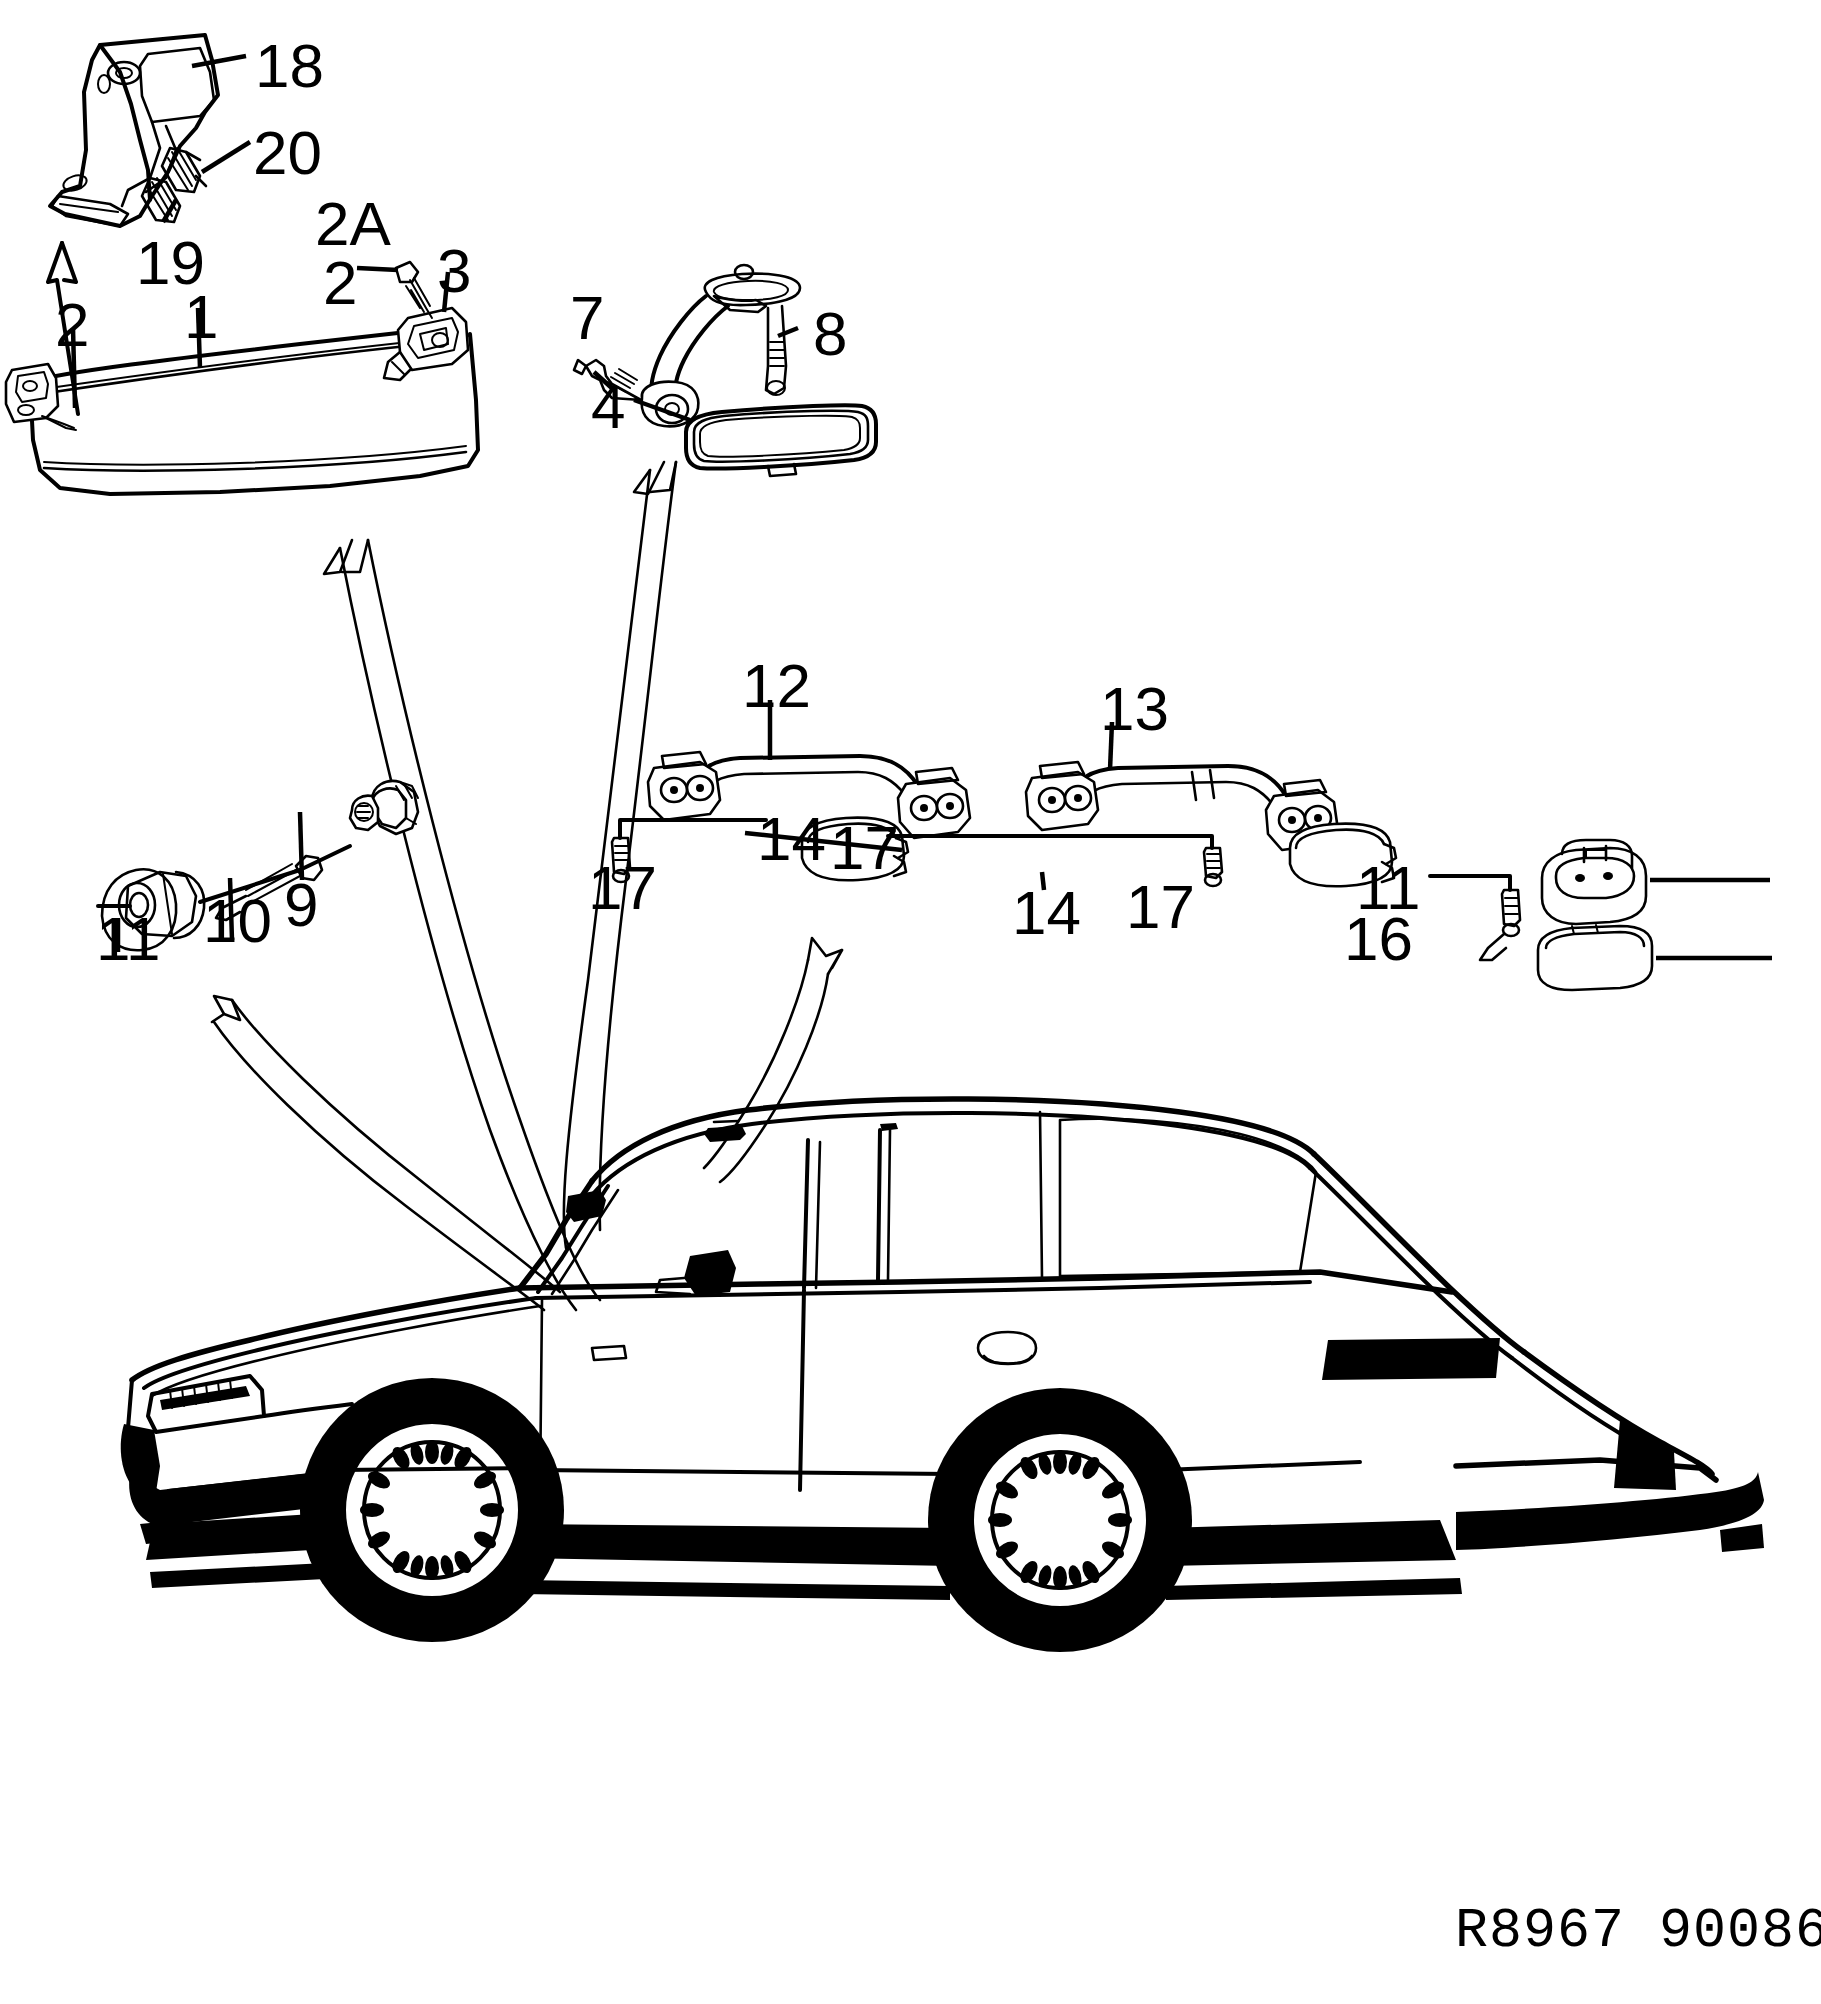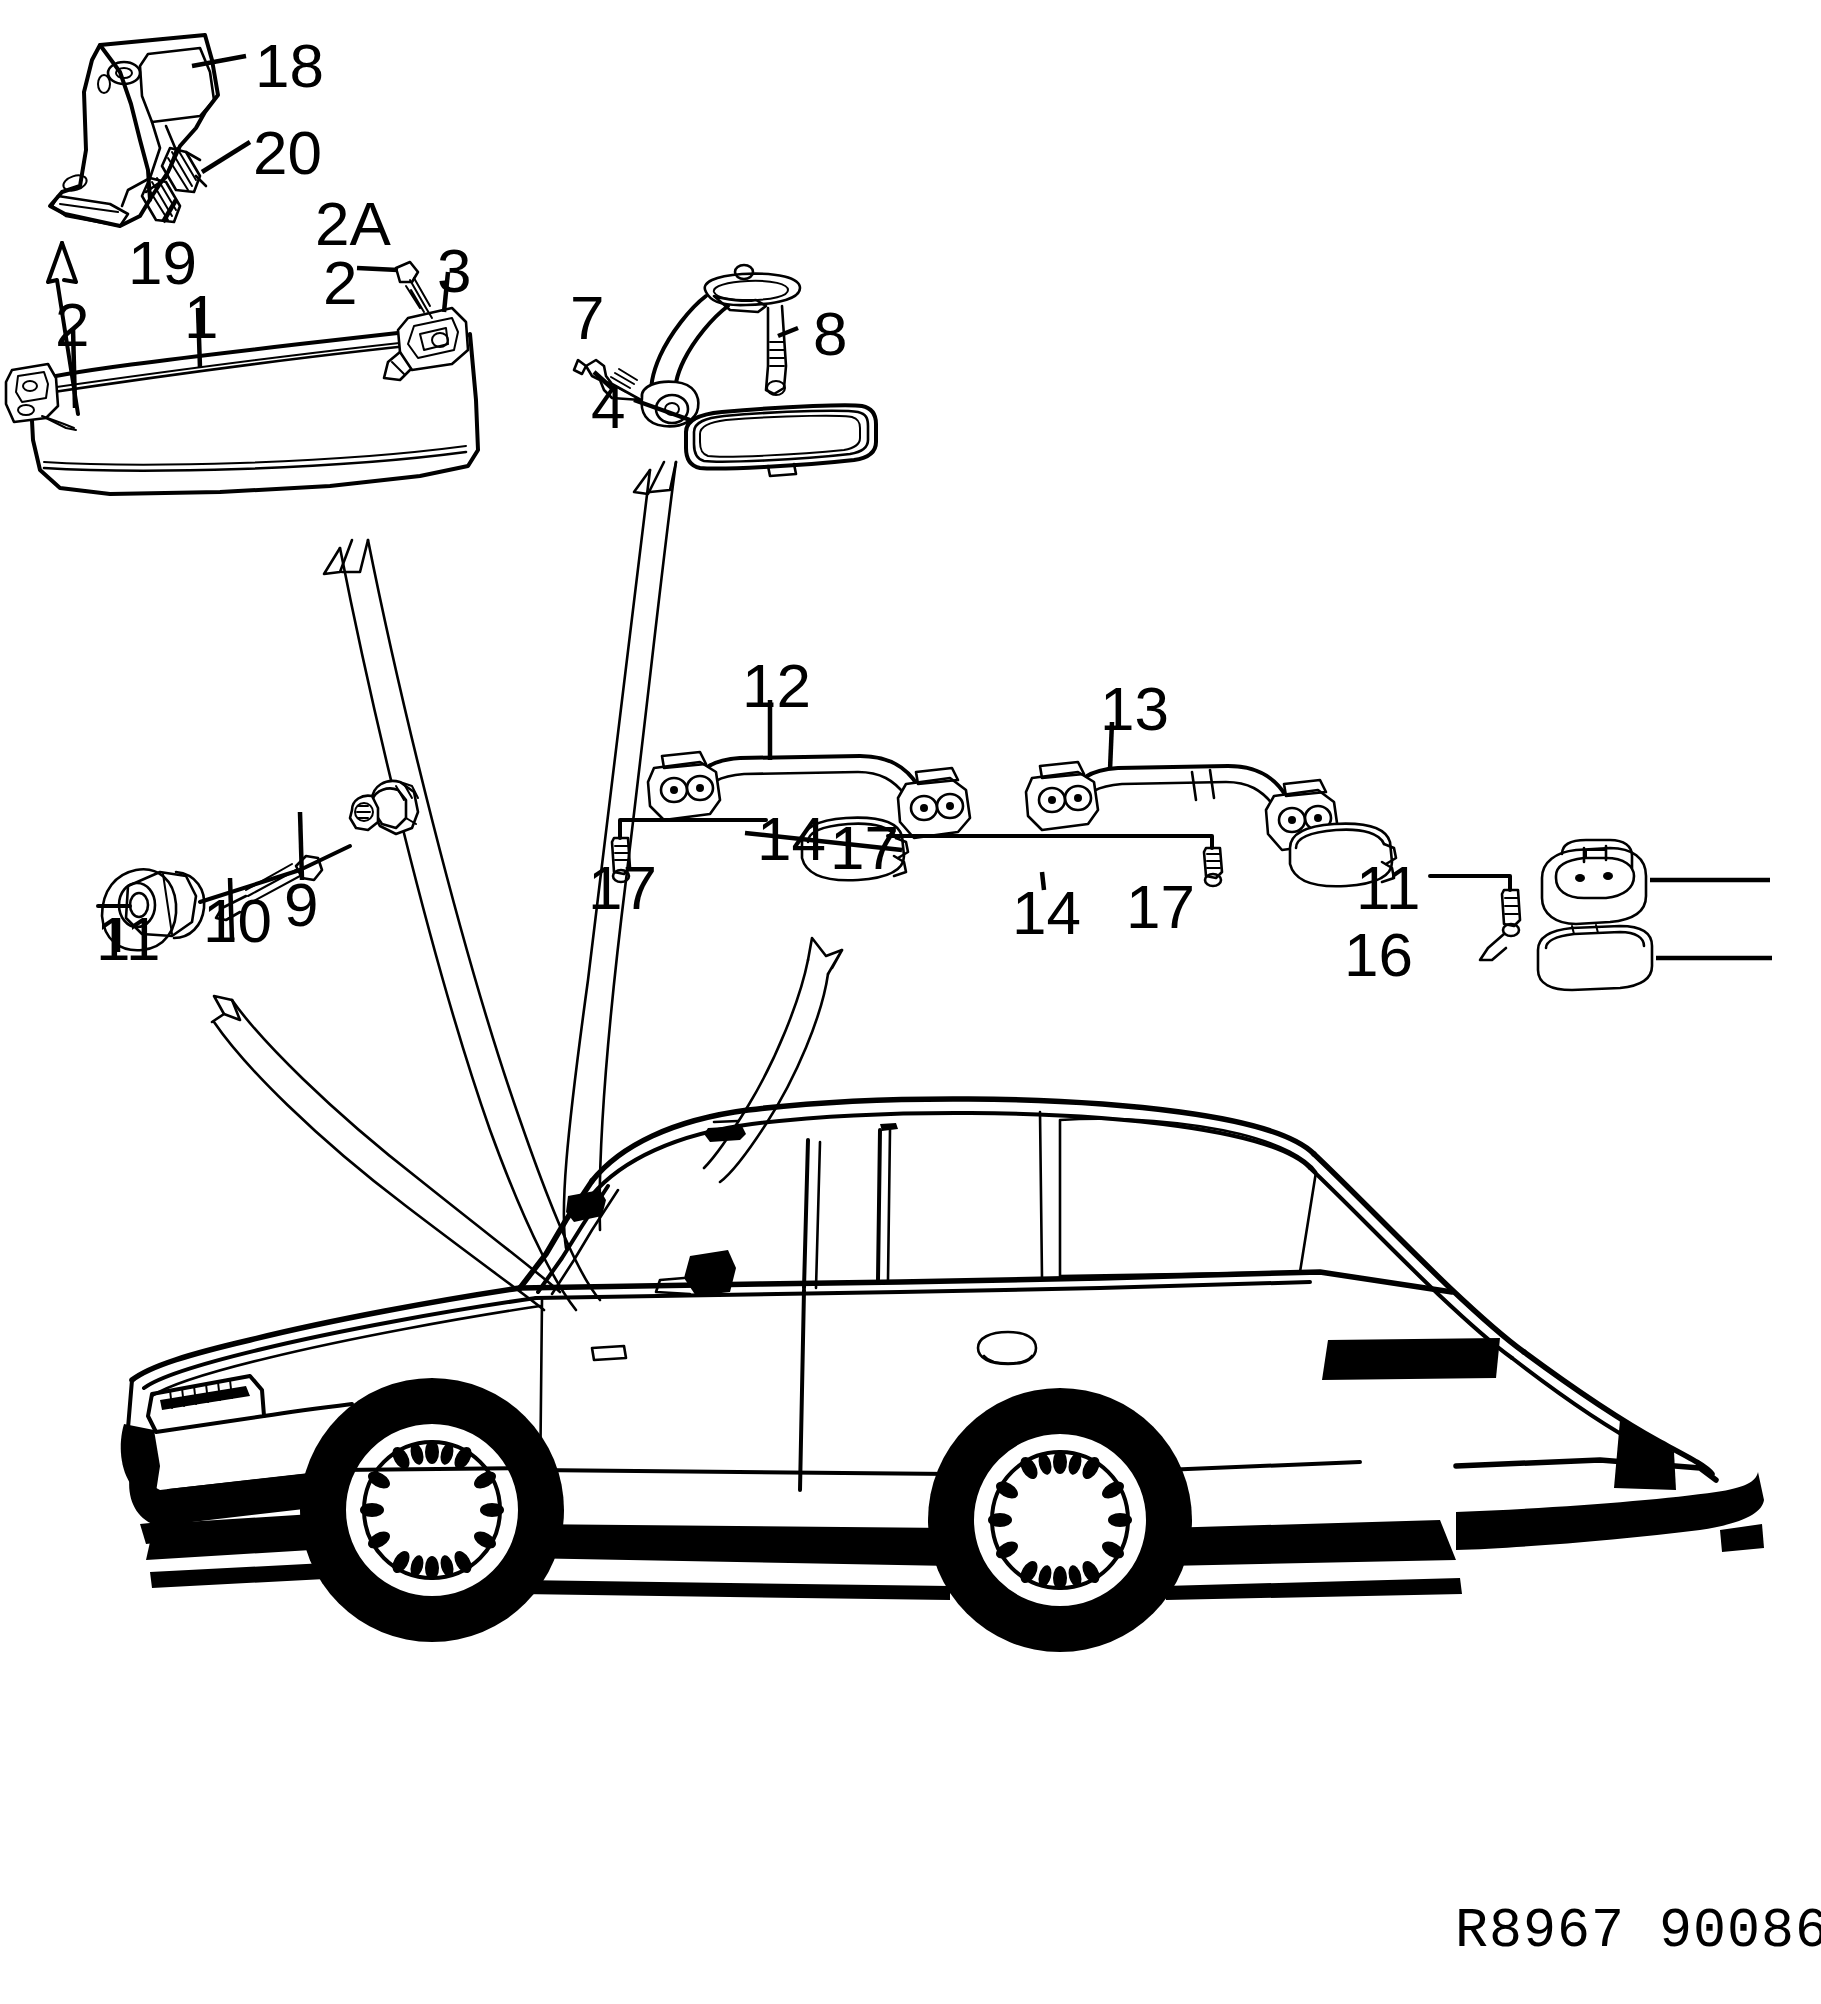--- a/index.html
+++ b/index.html
@@ -488,36 +488,36 @@
       <path class="blk" d="M520 1580 L950 1586 L950 1600 L520 1594 Z"></path>
       <path class="blk" d="M1164 1586 L1460 1578 L1462 1594 L1166 1600 Z"></path>
       <path class="blk" d="M150 1572 L344 1562 L344 1578 L152 1588 Z"></path>
     </g>
 
   </svg>
 
   <div class="callout cal-lg" style="left:255px; top:35px;">18</div>
   <div class="callout cal-lg" style="left:253px; top:122px;">20</div>
   <div class="callout cal-lg" style="left:315px; top:193px;">2A</div>
-  <div class="callout cal-lg" style="left:128px; top:232px;">19</div>
+  <div class="callout cal-lg" style="left:136px; top:232px;">19</div>
   <div class="callout cal-lg" style="left:323px; top:252px;">2</div>
   <div class="callout cal-lg" style="left:437px; top:240px;">3</div>
   <div class="callout cal-lg" style="left:184px; top:286px;">1</div>
   <div class="callout cal-lg" style="left:55px; top:294px;">2</div>
   <div class="callout cal-lg" style="left:570px; top:287px;">7</div>
   <div class="callout cal-lg" style="left:813px; top:303px;">8</div>
   <div class="callout cal-lg" style="left:591px; top:376px;">4</div>
   <div class="callout cal-lg" style="left:742px; top:655px;">12</div>
   <div class="callout cal-lg" style="left:1100px; top:678px;">13</div>
   <div class="callout cal-lg" style="left:757px; top:808px;">14</div>
   <div class="callout cal-lg" style="left:588px; top:857px;">17</div>
   <div class="callout cal-lg" style="left:830px; top:817px;">17</div>
   <div class="callout cal-lg" style="left:1012px; top:882px;">14</div>
   <div class="callout cal-lg" style="left:1356px; top:857px;">11</div>
   <div class="callout cal-lg" style="left:1126px; top:876px;">17</div>
-  <div class="callout cal-lg" style="left:1344px; top:908px;margin-top:16px;">16</div>
+  <div class="callout cal-lg" style="left:1344px; top:908px;">16</div>
   <div class="callout cal-lg" style="left:284px; top:874px;">9</div>
   <div class="callout cal-lg" style="left:203px; top:890px;">10</div>
   <div class="callout cal-lg" style="left:96px; top:908px;">11</div>
 
   <div class="refcode" style="left:1455px; top:1900px;">R8967 90086</div>
 
 </div>
 
 </body></html>

